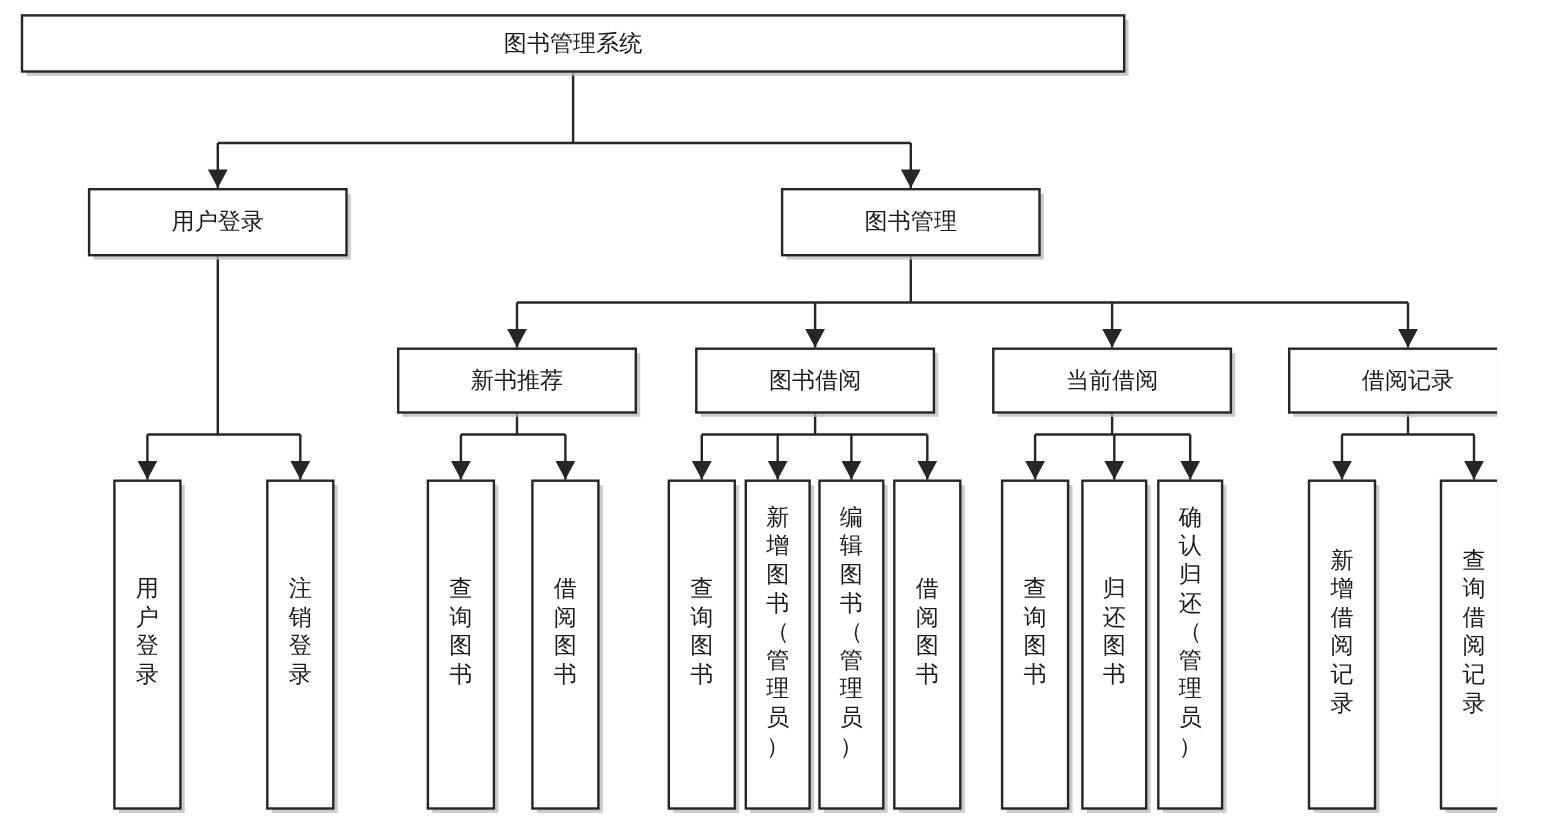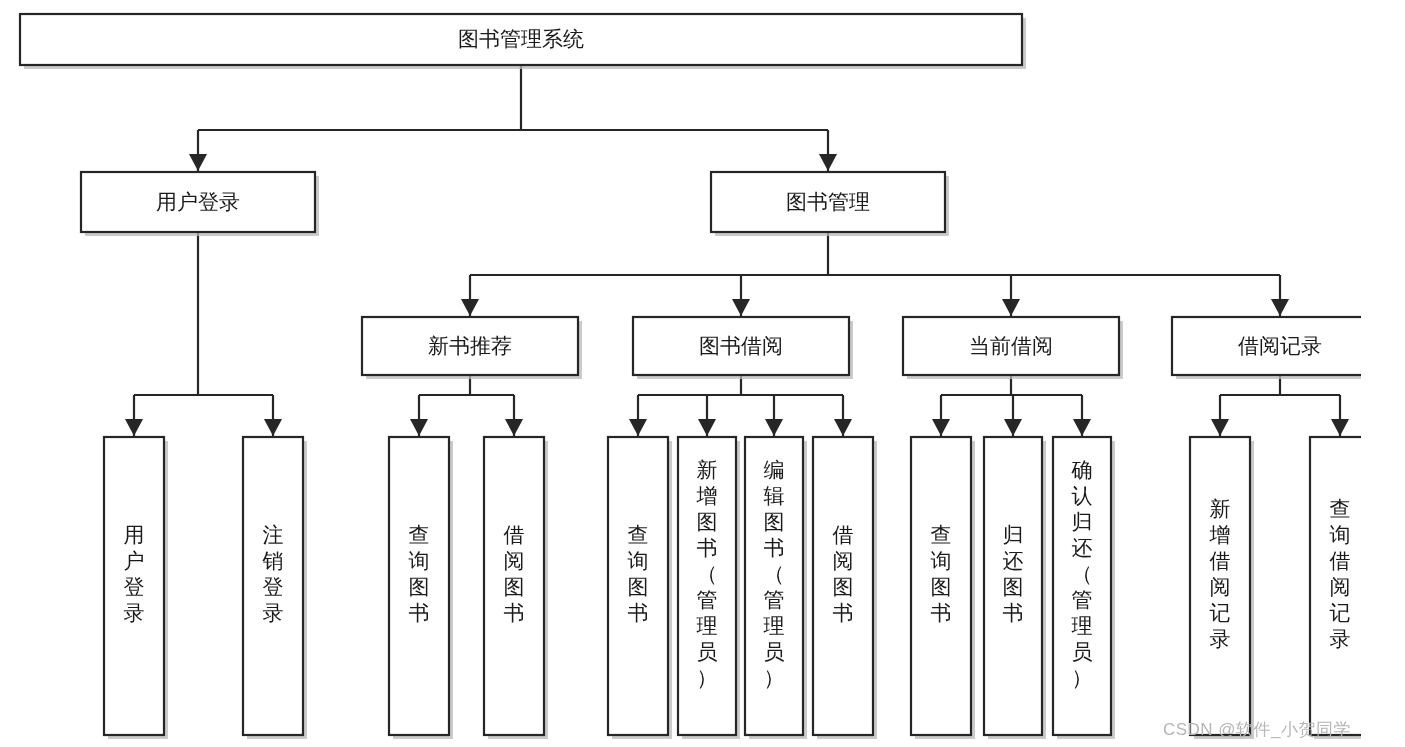--- a/index.html
+++ b/index.html
@@ -240,15 +240,14 @@
           <text class="node-label-vert" x="1220" y="0"><tspan x="1220" y="516">新</tspan><tspan x="1220" y="542">增</tspan><tspan x="1220" y="568">借</tspan><tspan x="1220" y="594">阅</tspan><tspan x="1220" y="620">记</tspan><tspan x="1220" y="646">录</tspan></text>
         </g>
         <g>
           <rect class="node-shadow" x="1314" y="441" width="60" height="298"></rect>
           <rect class="node-box" x="1310" y="437" width="60" height="298"></rect>
           <text class="node-label-vert" x="1340" y="0"><tspan x="1340" y="516">查</tspan><tspan x="1340" y="542">询</tspan><tspan x="1340" y="568">借</tspan><tspan x="1340" y="594">阅</tspan><tspan x="1340" y="620">记</tspan><tspan x="1340" y="646">录</tspan></text>
         </g>
       </g>
   </svg>
 
-  <div class="watermark">CSDN @软件_小贺同学</div>
 
 </div>
 
 </body></html>

